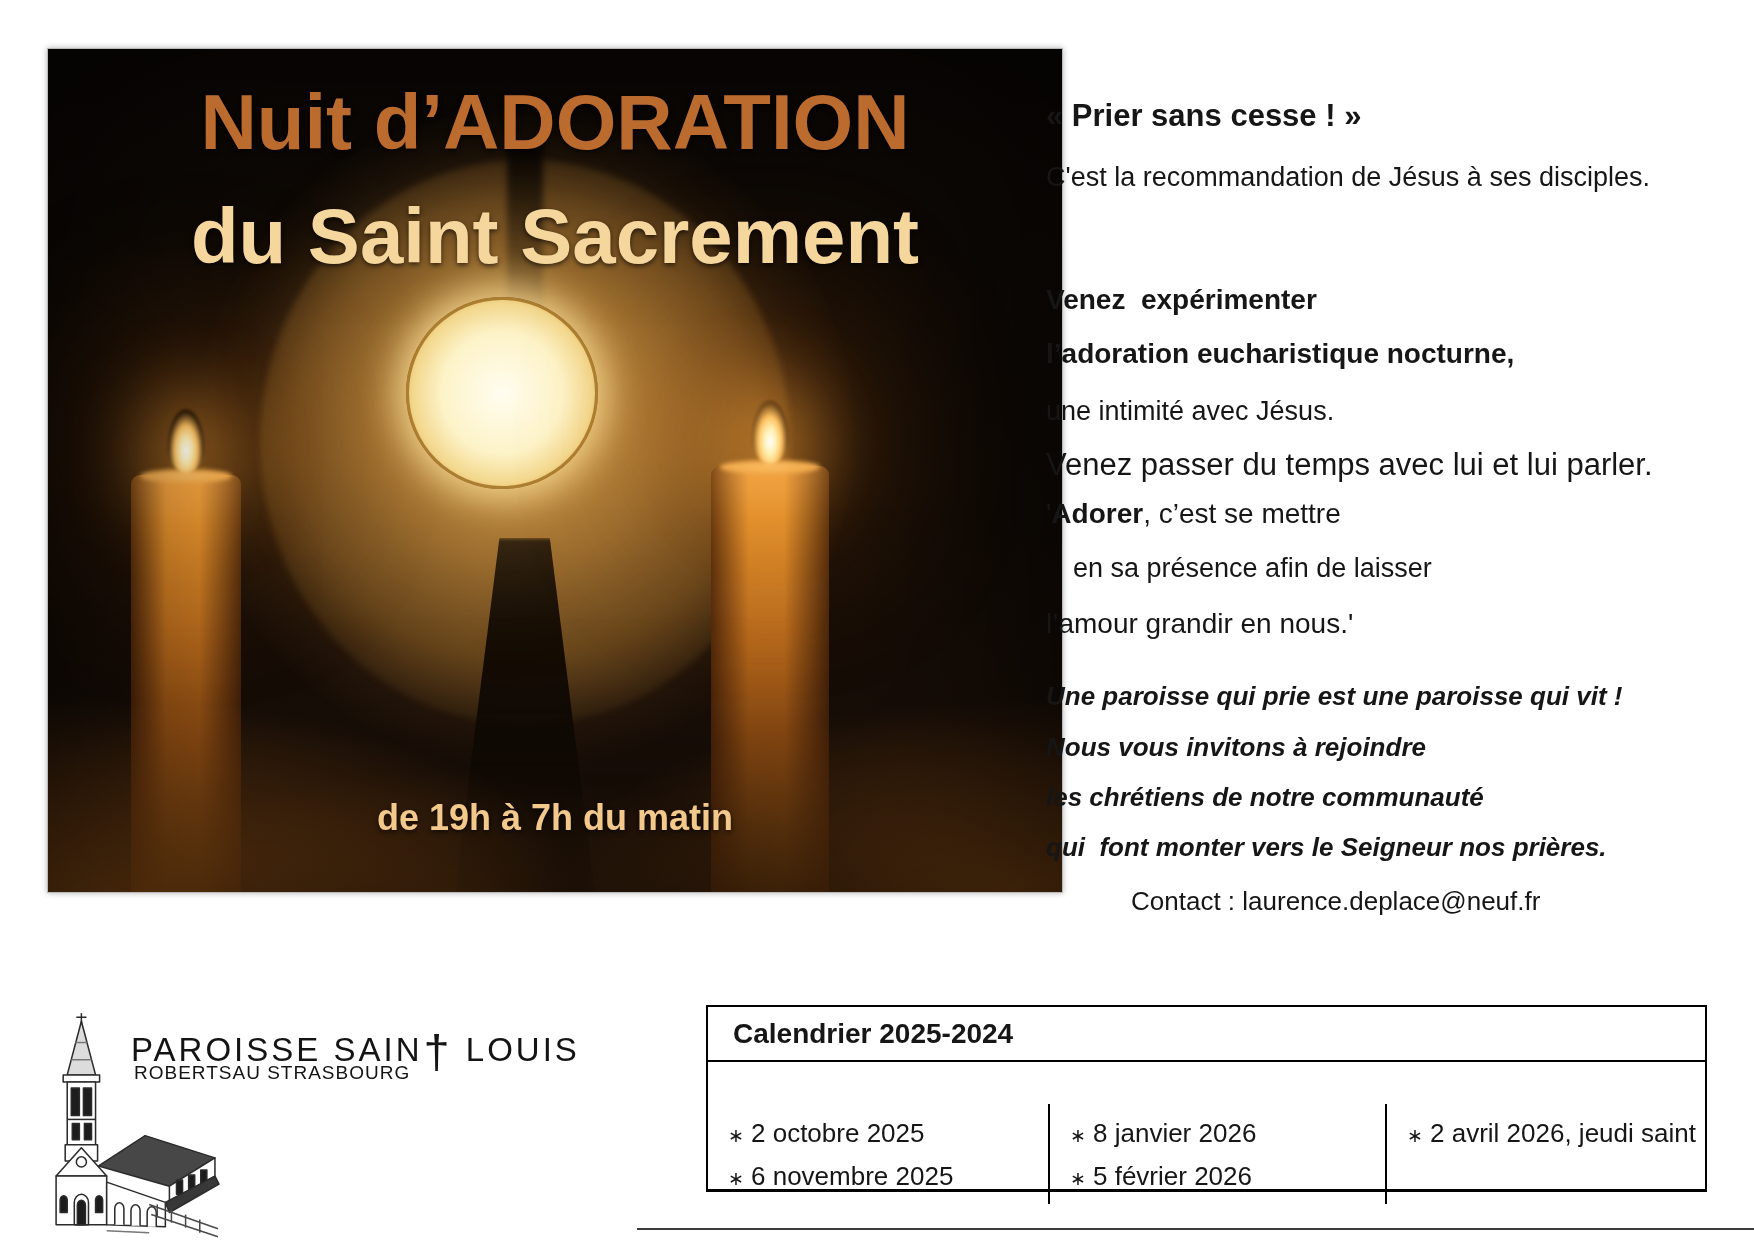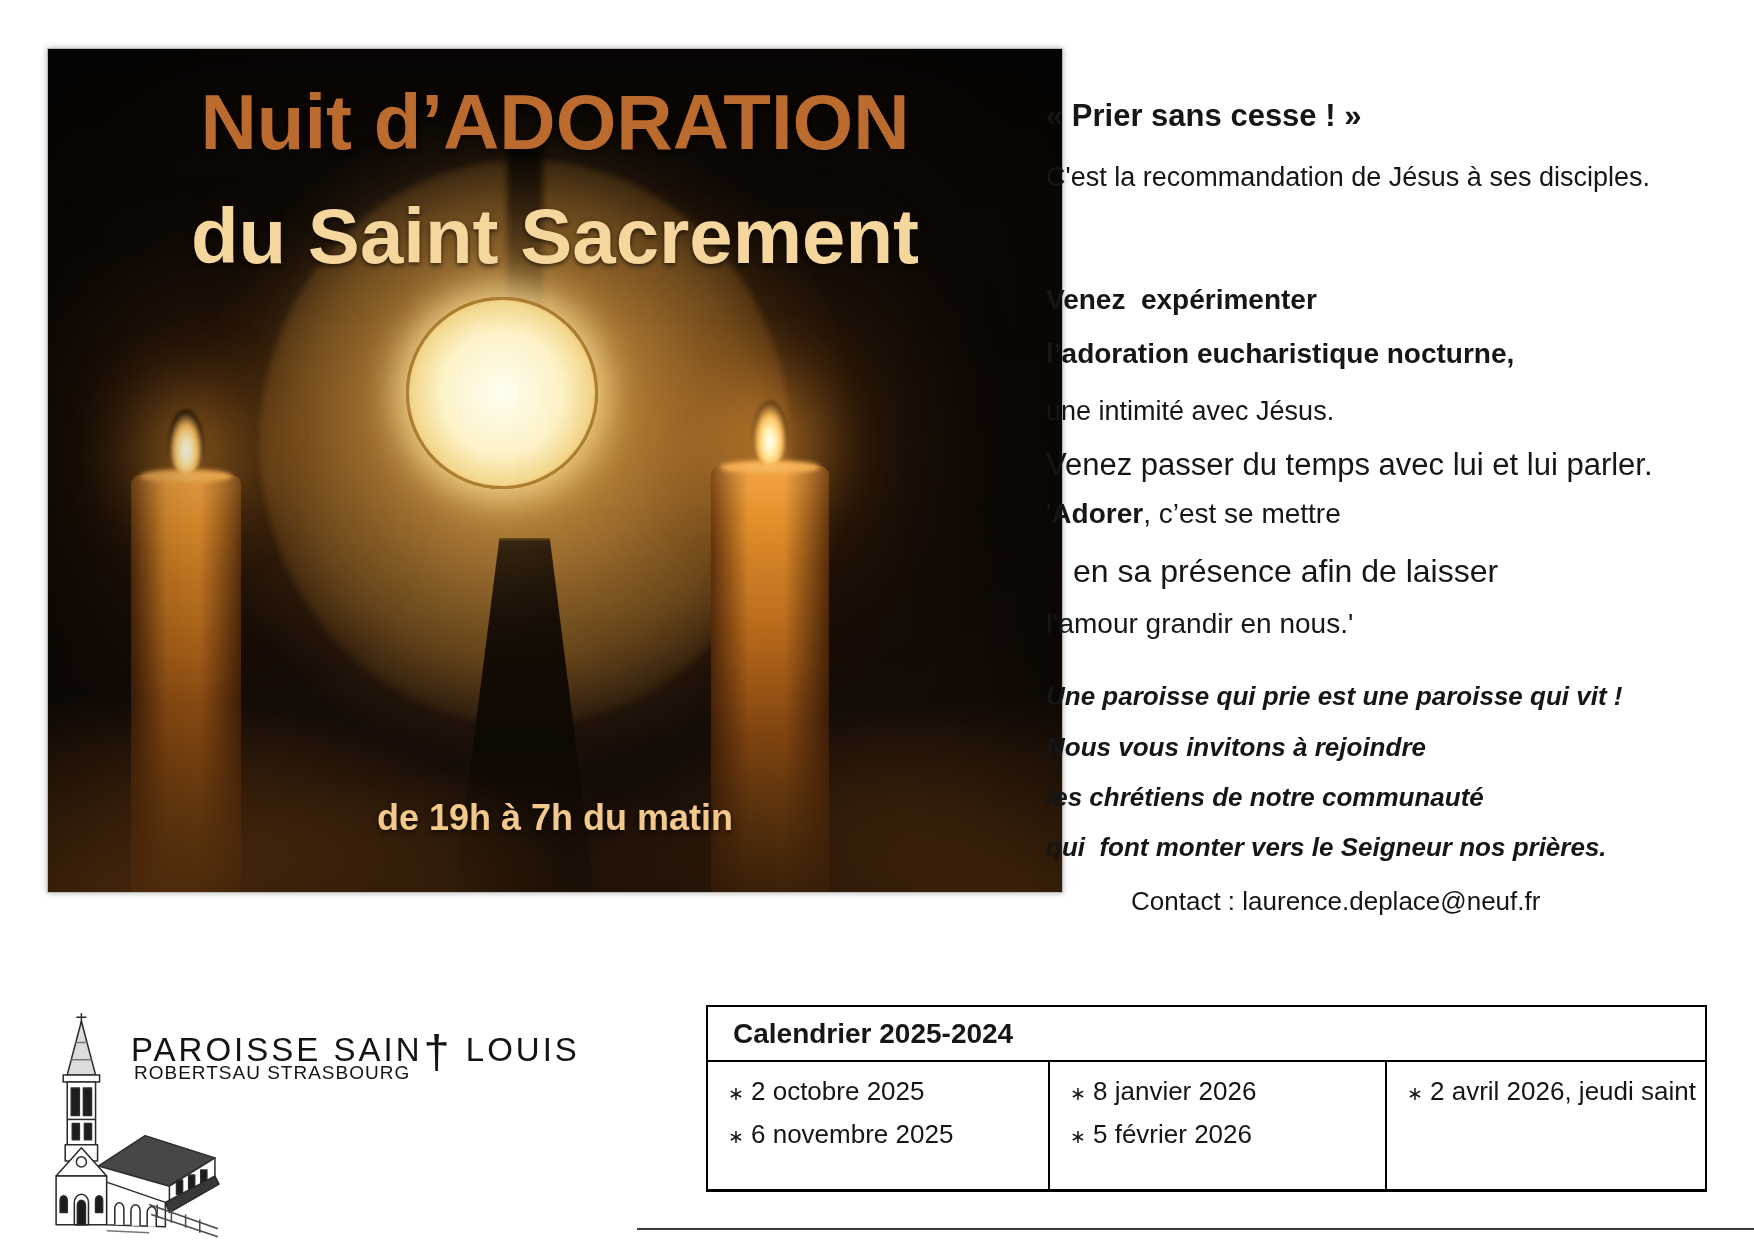--- a/index.html
+++ b/index.html
@@ -50,38 +50,38 @@
 
   
   .rline { position:absolute; left:1046px; width:654px; text-align:left; white-space:pre; font-size:26px; }
   .r-quote   { top:98px;  font-size:31px; font-weight:bold; }
   .r-sub     { top:162px; font-size:27px; }
   .r-b1      { top:284px; font-size:28px; font-weight:bold; }
   .r-b2      { top:338px; font-size:28px; font-weight:bold; }
   .r-l3      { top:396px; font-size:27px; }
   .r-l4      { top:447px; font-size:31px; }
   .r-a1      { top:498px; font-size:28px; }
-  .r-a2      { top:553px; font-size:32px;padding-left:27px; }
+  .r-a2      { top:553px; font-size:27px;padding-left:27px; }
   .r-a3      { top:608px; font-size:28px; }
   .r-i1      { top:681px; } .r-i2 { top:732px; } .r-i3 { top:782px; } .r-i4 { top:832px; }
   .r-italic  { font-weight:bold; font-style:italic; }
   .r-contact { top:886px; font-size:26px; transform:translateX(85px); }
 
   
   .church-svg { position:absolute; left:48px; top:1012px; width:172px; height:228px; }
   .logo-name { position:absolute; left:131px; top:1024px; font-size:33px; letter-spacing:3px; color:#141414; white-space:pre; }
   .logo-name .cross { font-size:47px; letter-spacing:0; vertical-align:-7px; margin:0 4px 0 1px; }
   .logo-sub  { position:absolute; left:134px; top:1062px; font-size:19px; letter-spacing:1px; color:#141414; white-space:pre; }
 
   
   .cal { position:absolute; left:706px; top:1005px; width:1001px; height:187px; background:#fff;
          border:2px solid #000; border-bottom-width:3px; }
   .cal-header { height:55px; border-bottom:2px solid #000; font-weight:bold; font-size:28px; padding:11px 0 0 25px; }
   .cal-body { display:grid; grid-template-columns:340px 337px 1fr; height:calc(100% - 55px); }
-  .cal-col { padding:14px 0 0 13px; border-left:2px solid #000; }
+  .cal-col { padding:14px 0 0 13px; border-left:2px solid #000;margin-top:42px; }
   .cal-col:first-child { border-left:none; }
   .cal-item { font-size:26px; margin-bottom:12px; white-space:pre; }
   .cal-item .bullet { font-size:19px; display:inline-block; width:30px; text-align:center; }
 
   .page-edge { position:absolute; left:637px; top:1228px; width:1117px; height:2px; background:#3c3c3c; }
 </style>
 </head>
 <body>
 
 <div class="photo">

